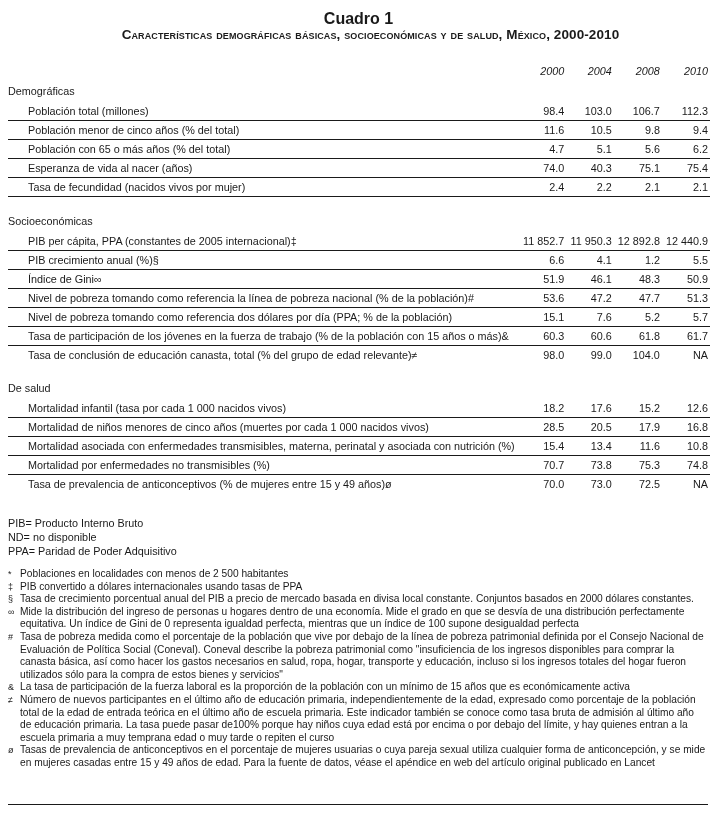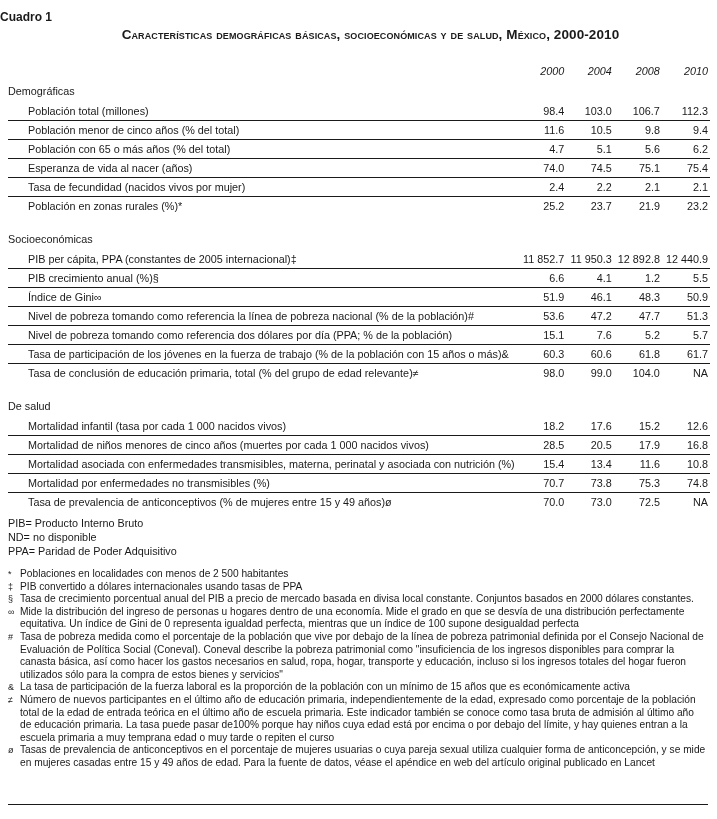--- a/index.html
+++ b/index.html
@@ -1,21 +1,21 @@
 <!DOCTYPE html>
 <html><head>
 <meta charset="utf-8">
 <style>
   html, body { margin: 0; padding: 0; background: #ffffff; }
   body {
     width: 717px; height: 819px; position: relative; overflow: hidden;
     font-family: "Liberation Sans", sans-serif; color: #1a1a1a;
   }
-  .cuadro { position: absolute; top: 10px; left: 0; width: 717px; text-align: left;
-    font-size: 12px; font-weight: bold; }
+  .cuadro { position: absolute; top: 10px; left: 0; width: 717px; text-align: center;
+    font-size: 16px; font-weight: bold; }
   .title { position: absolute; top: 27px; left: 12px; width: 717px; text-align: center;
     font-size: 13.5px; font-weight: bold; font-variant: small-caps; letter-spacing: 0.1px; }
   table { position: absolute; left: 8px; top: 62px; width: 702px; border-collapse: collapse;
     font-size: 10.8px; }
   td, th { padding: 0; height: 18px; line-height: 18px; white-space: nowrap; }
   th { font-style: italic; font-weight: normal; text-align: right; padding-right: 2px; }
   .lbl { padding-left: 20px; }
   .sec td { padding-left: 0; height: 20px; line-height: 22px; margin-left: 16px; }
   .spacer td { height: 13px; }
   .num { text-align: right; width: 56px; padding-right: 2px; }
@@ -64,38 +64,31 @@
       <tr class="rule">
         <td class="lbl">Población con 65 o más años (% del total)</td>
         <td class="num c0">4.7</td>
         <td class="num">5.1</td>
         <td class="num">5.6</td>
         <td class="num">6.2</td>
       </tr>
       <tr class="rule">
         <td class="lbl">Esperanza de vida al nacer (años)</td>
         <td class="num c0">74.0</td>
-        <td class="num">74.5</td>
+        <td class="num">40.3</td>
         <td class="num">75.1</td>
         <td class="num">75.4</td>
       </tr>
       <tr class="rule">
         <td class="lbl">Tasa de fecundidad (nacidos vivos por mujer)</td>
         <td class="num c0">2.4</td>
         <td class="num">2.2</td>
         <td class="num">2.1</td>
         <td class="num">2.1</td>
       </tr>
-      <tr>
-        <td class="lbl">Población en zonas rurales (%)*</td>
-        <td class="num c0">25.2</td>
-        <td class="num">23.7</td>
-        <td class="num">21.9</td>
-        <td class="num">23.2</td>
-      </tr>
       <tr class="spacer">
         <td colspan="5"></td>
       </tr>
       <tr class="sec">
         <td colspan="5">Socioeconómicas</td>
       </tr>
       <tr class="rule">
         <td class="lbl">PIB per cápita, PPA (constantes de 2005 internacional)‡</td>
         <td class="num c0">11 852.7</td>
         <td class="num">11 950.3</td>
@@ -131,21 +124,21 @@
         <td class="num">5.7</td>
       </tr>
       <tr class="rule">
         <td class="lbl">Tasa de participación de los jóvenes en la fuerza de trabajo (% de la población con 15 años o más)&amp;</td>
         <td class="num c0">60.3</td>
         <td class="num">60.6</td>
         <td class="num">61.8</td>
         <td class="num">61.7</td>
       </tr>
       <tr>
-        <td class="lbl">Tasa de conclusión de educación primaria, total (% del grupo de edad relevante)≠</td>
+        <td class="lbl">Tasa de conclusión de educación canasta, total (% del grupo de edad relevante)≠</td>
         <td class="num c0">98.0</td>
         <td class="num">99.0</td>
         <td class="num">104.0</td>
         <td class="num">NA</td>
       </tr>
       <tr class="spacer">
         <td colspan="5"></td>
       </tr>
       <tr class="sec">
         <td colspan="5">De salud</td>

